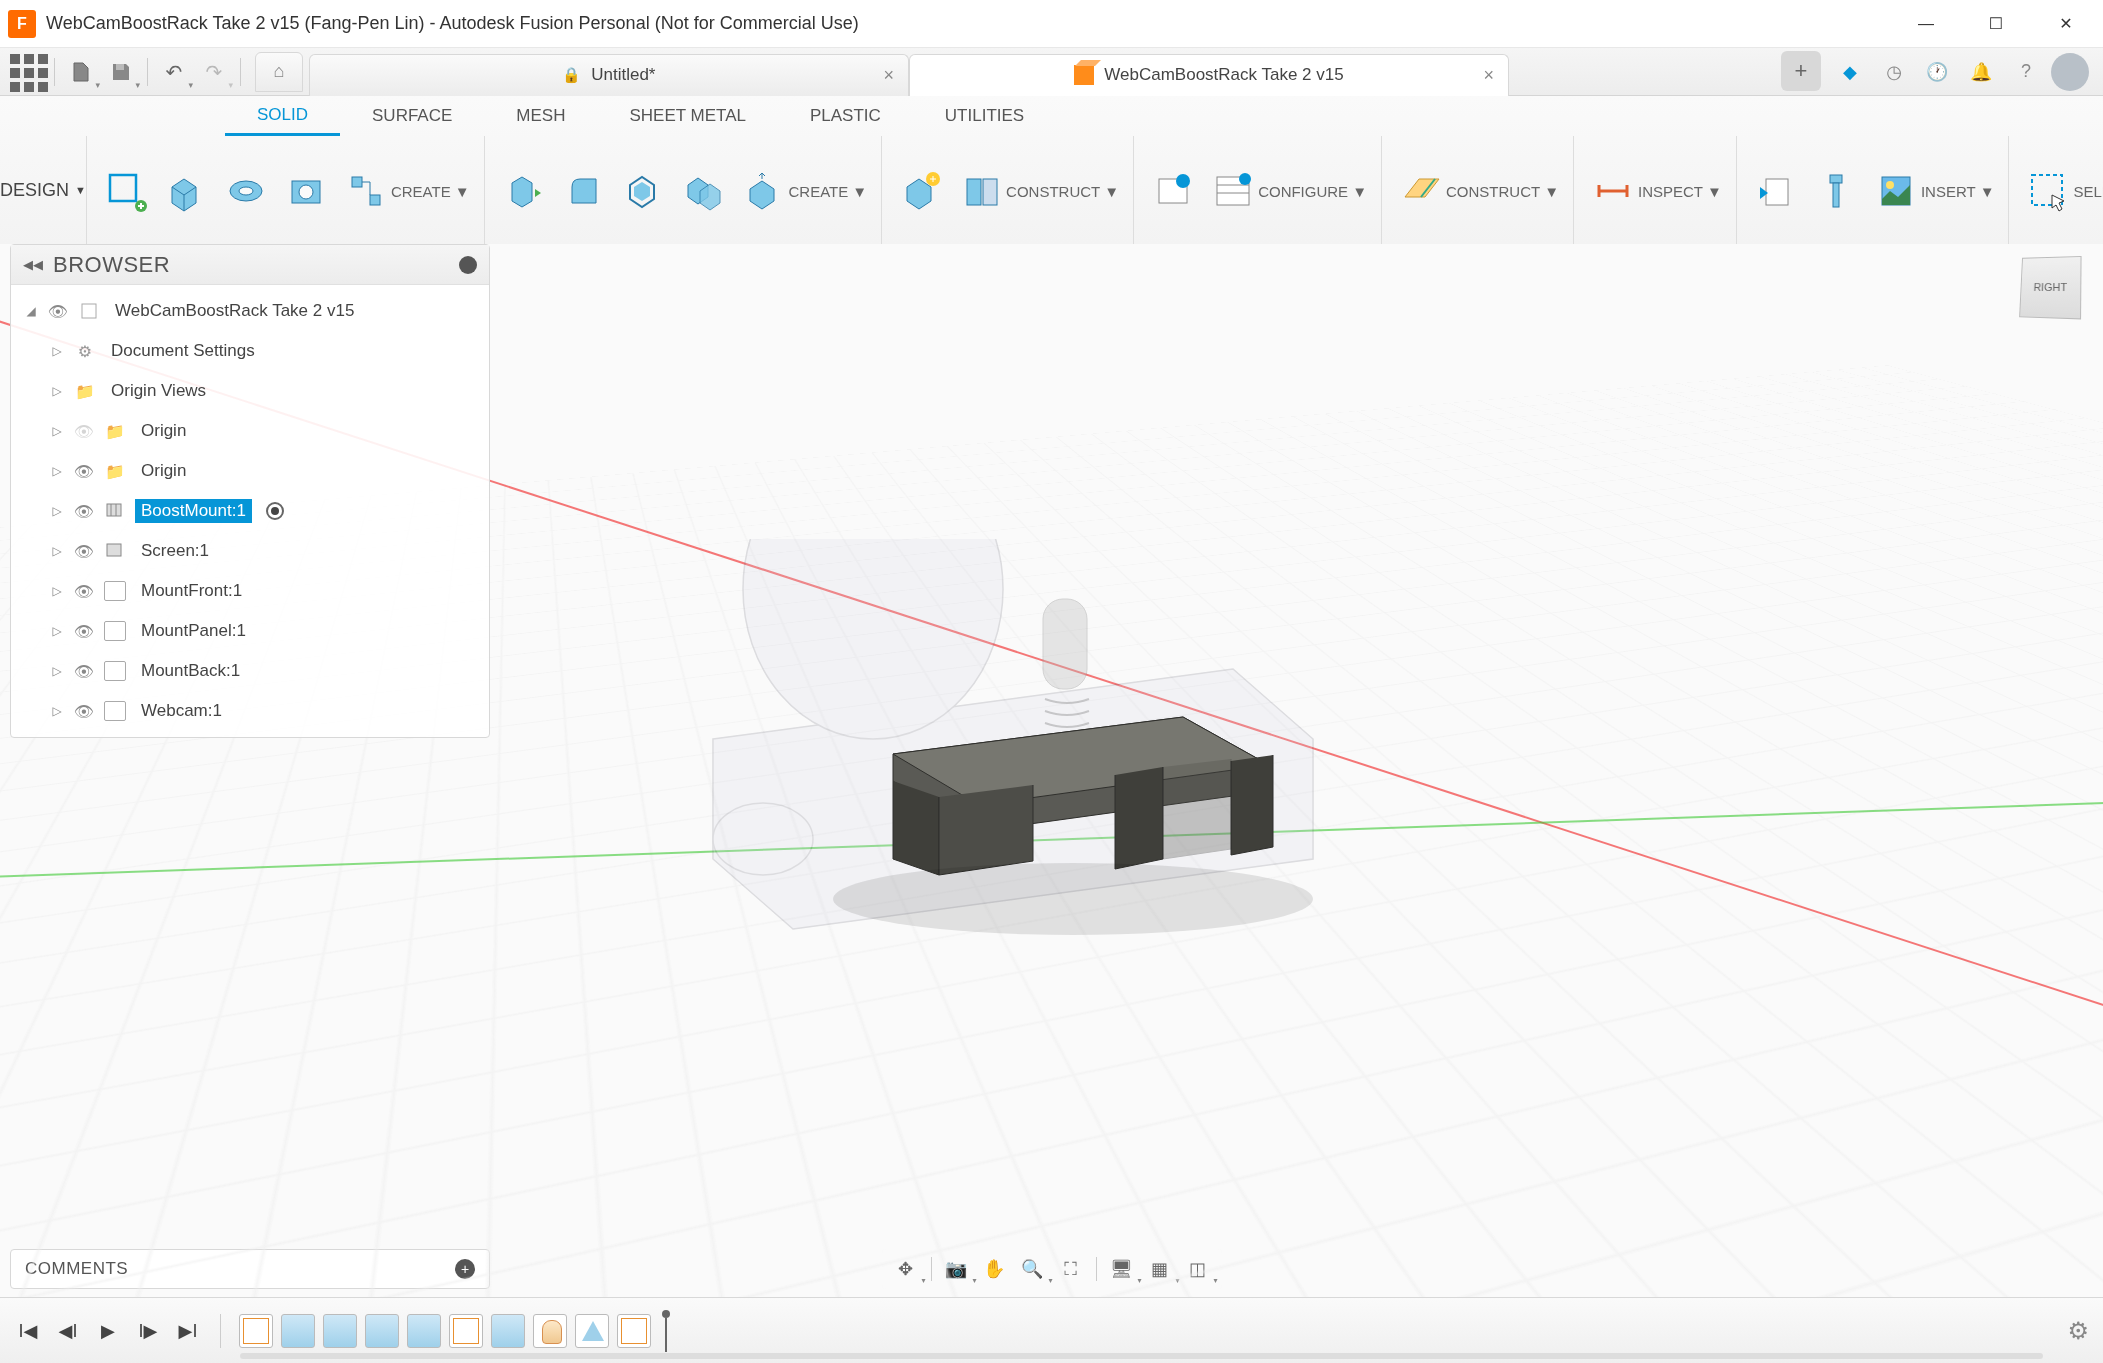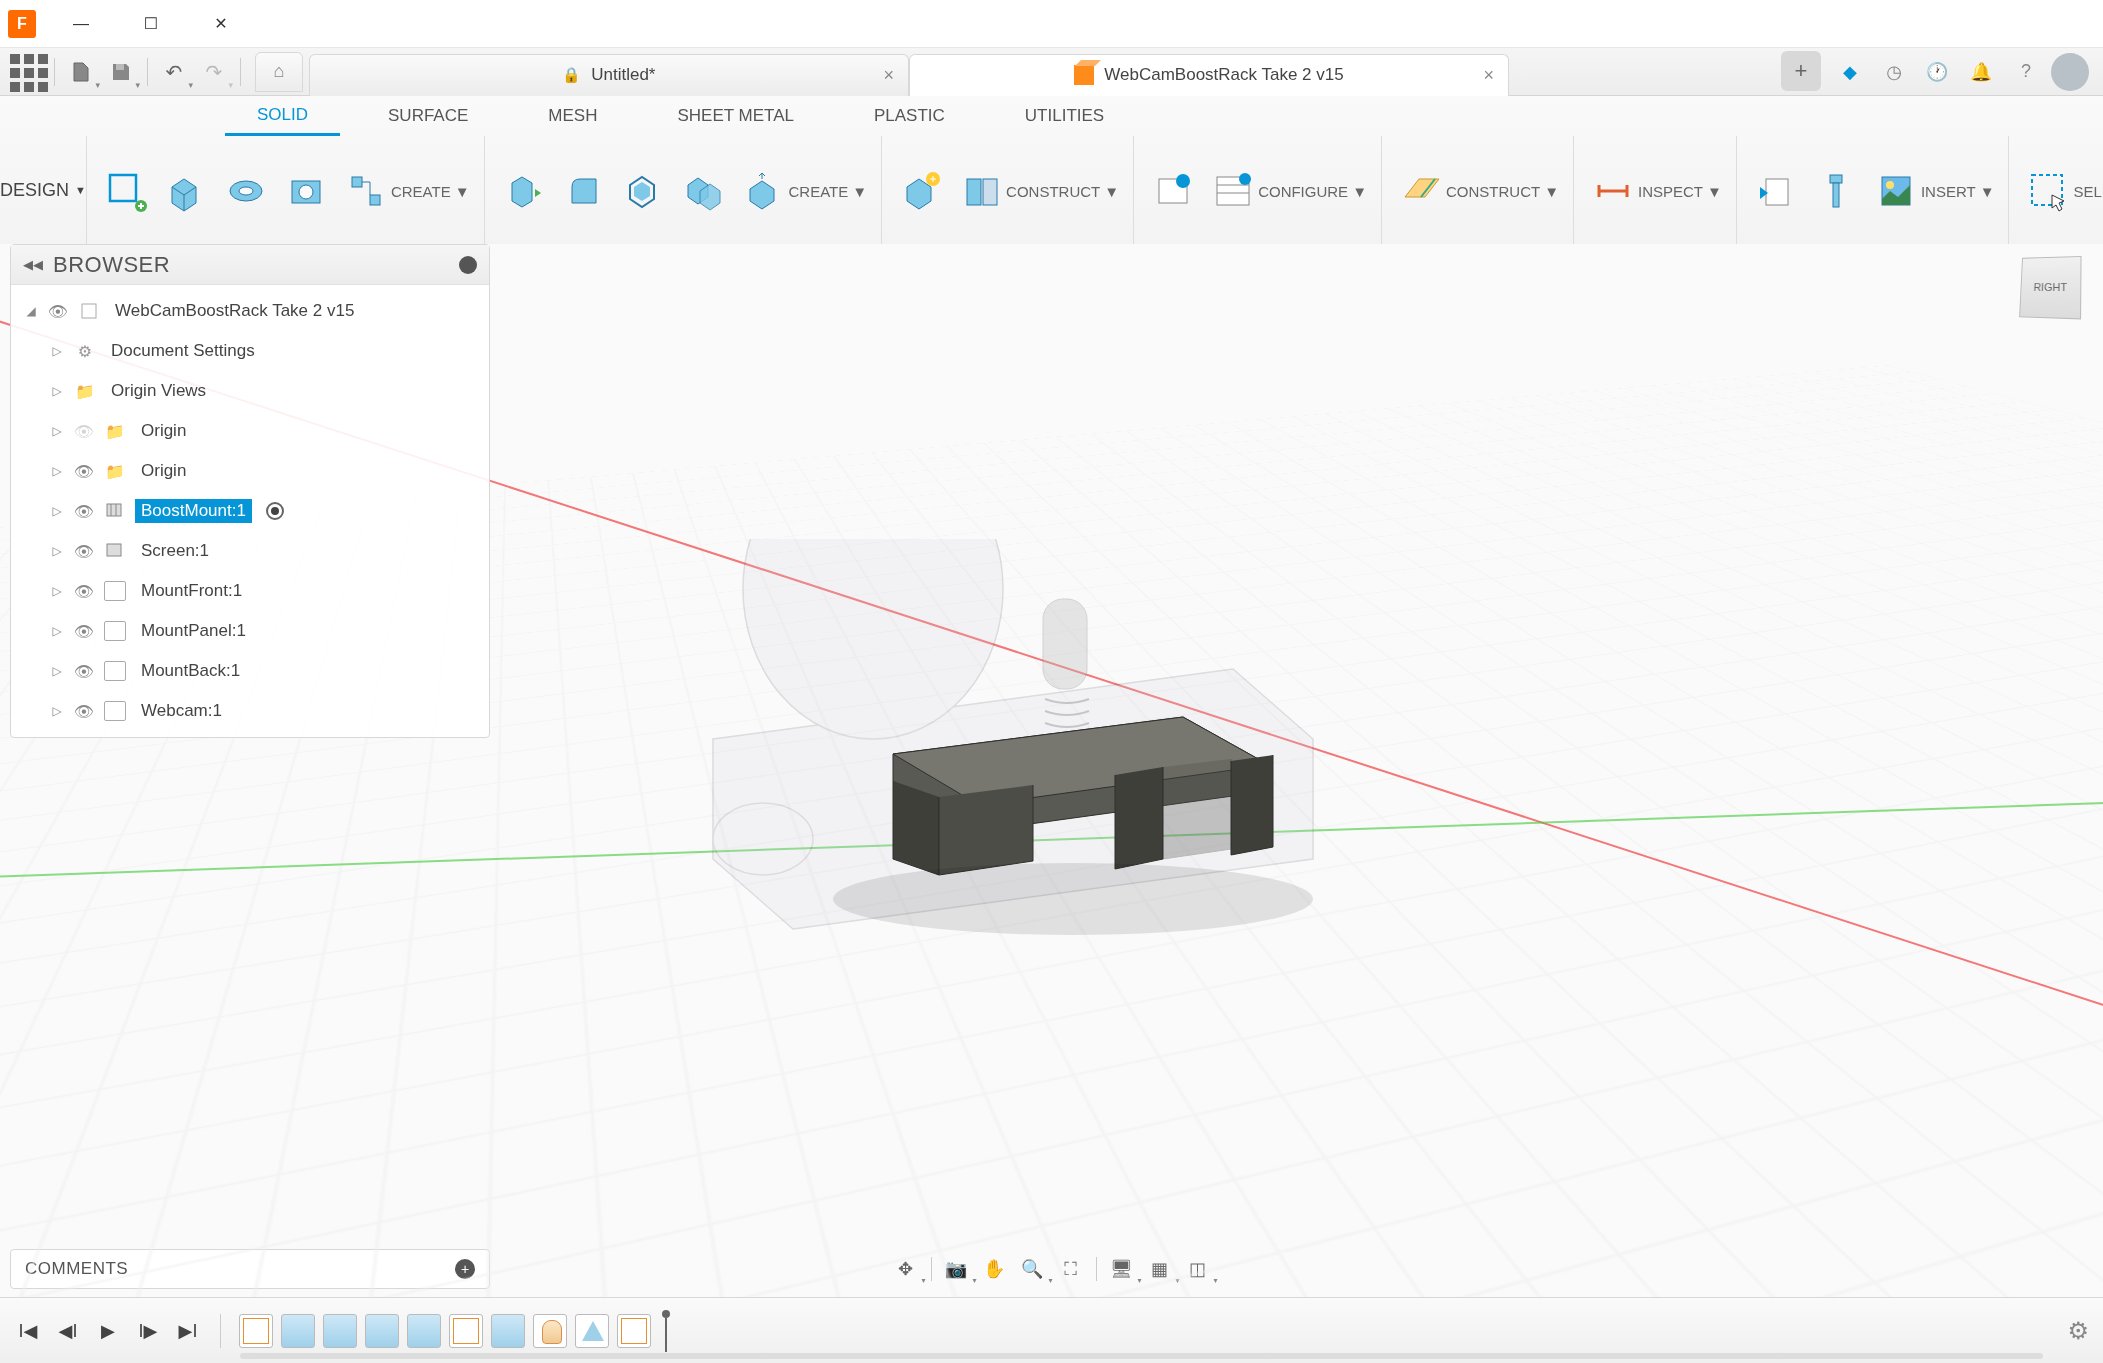--- a/index.html
+++ b/index.html
@@ -17,21 +17,21 @@
 .doc-tabs{display:flex;flex:1;margin-left:6px;height:48px;align-items:flex-end}
 .doc-tab{height:42px;padding:0 22px;display:flex;align-items:center;gap:10px;font-size:17px;color:#444;background:linear-gradient(#fafafa,#ececec);border:1px solid #d8d8d8;border-bottom:none;border-radius:6px 6px 0 0;min-width:300px;max-width:600px;justify-content:center;position:relative}
 .doc-tab.active{background:#fff}
 .doc-tab .close-x{position:absolute;right:14px;color:#888;font-size:18px}
 .doc-tab .lock{color:#888;font-size:15px}
 .new-tab{width:40px;height:40px;background:#d8d8d8;border-radius:6px;display:flex;align-items:center;justify-content:center;color:#666;font-size:22px;margin-left:6px;margin-bottom:2px}
 .top-icons{display:flex;gap:6px;margin-left:10px;margin-right:6px}
 .top-icon{width:38px;height:38px;border-radius:50%;display:flex;align-items:center;justify-content:center;font-size:18px;color:#888}
 .avatar{width:38px;height:38px;border-radius:50%;background:#b8c0c8}
 .ribbon{background:linear-gradient(#fafafa,#f3f3f3);border-bottom:1px solid #d5d5d5}
-.ribbon-tabs{display:flex;height:40px;align-items:center;padding-left:225px;gap:16px}
+.ribbon-tabs{display:flex;height:40px;align-items:center;padding-left:225px;gap:0}
 .rtab{padding:0 32px;font-size:17px;color:#555;height:40px;display:flex;align-items:center}
 .rtab.active{color:#0696d7;border-bottom:3px solid #0696d7}
 .ribbon-body{display:flex;height:108px;align-items:stretch}
 .workspace-btn{width:160px;display:flex;align-items:center;justify-content:center;font-size:18px;font-weight:500;color:#444;gap:6px;border-right:1px solid #ddd}
 .rgroup{display:flex;flex-direction:row;align-items:center;border-right:1px solid #ddd;padding:6px 14px 4px}
 .rgroup-icons{display:flex;gap:10px;flex:1;align-items:center}
 .rbtn{width:50px;height:50px;display:flex;align-items:center;justify-content:center;position:relative}
 .rbtn svg{width:44px;height:44px}
 .rgroup-label{font-size:15px;color:#666;display:flex;align-items:center;gap:4px;height:22px}
 .canvas-area{position:absolute;top:244px;left:0;right:0;bottom:66px;background:#fafafa;overflow:hidden}
@@ -80,20 +80,21 @@
 .tl-gear{margin-left:auto;color:#888;font-size:24px}
 .model{position:absolute;left:32%;top:28%;width:620px;height:380px}
 .orange-box{width:20px;height:20px;background:#ff8c1a;display:inline-block;transform:rotate(0);position:relative}
 .orange-box::after{content:"";position:absolute;left:4px;top:-5px;width:20px;height:6px;background:#ffb266;transform:skewX(-45deg)}
 </style>
 </head>
 <body>
 
 <div class="titlebar">
   <div class="app-icon">F</div>
+  <div class="title-text">WebCamBoostRack Take 2 v15 (Fang-Pen Lin) - Autodesk Fusion Personal (Not for Commercial Use)</div>
   <div class="win-controls">
     <div class="win-btn">—</div>
     <div class="win-btn">☐</div>
     <div class="win-btn">✕</div>
   </div>
 </div>
 
 <div class="quickbar">
   <div class="qb-btn">
     <svg viewBox="0 0 20 20">

